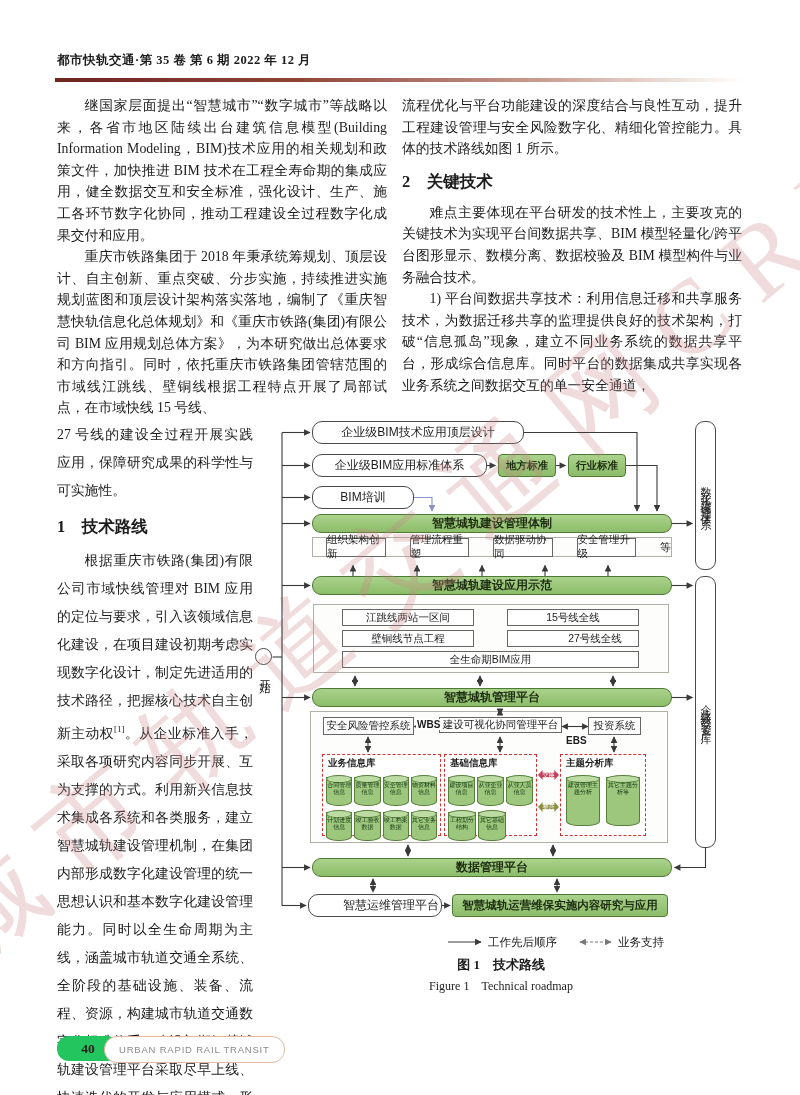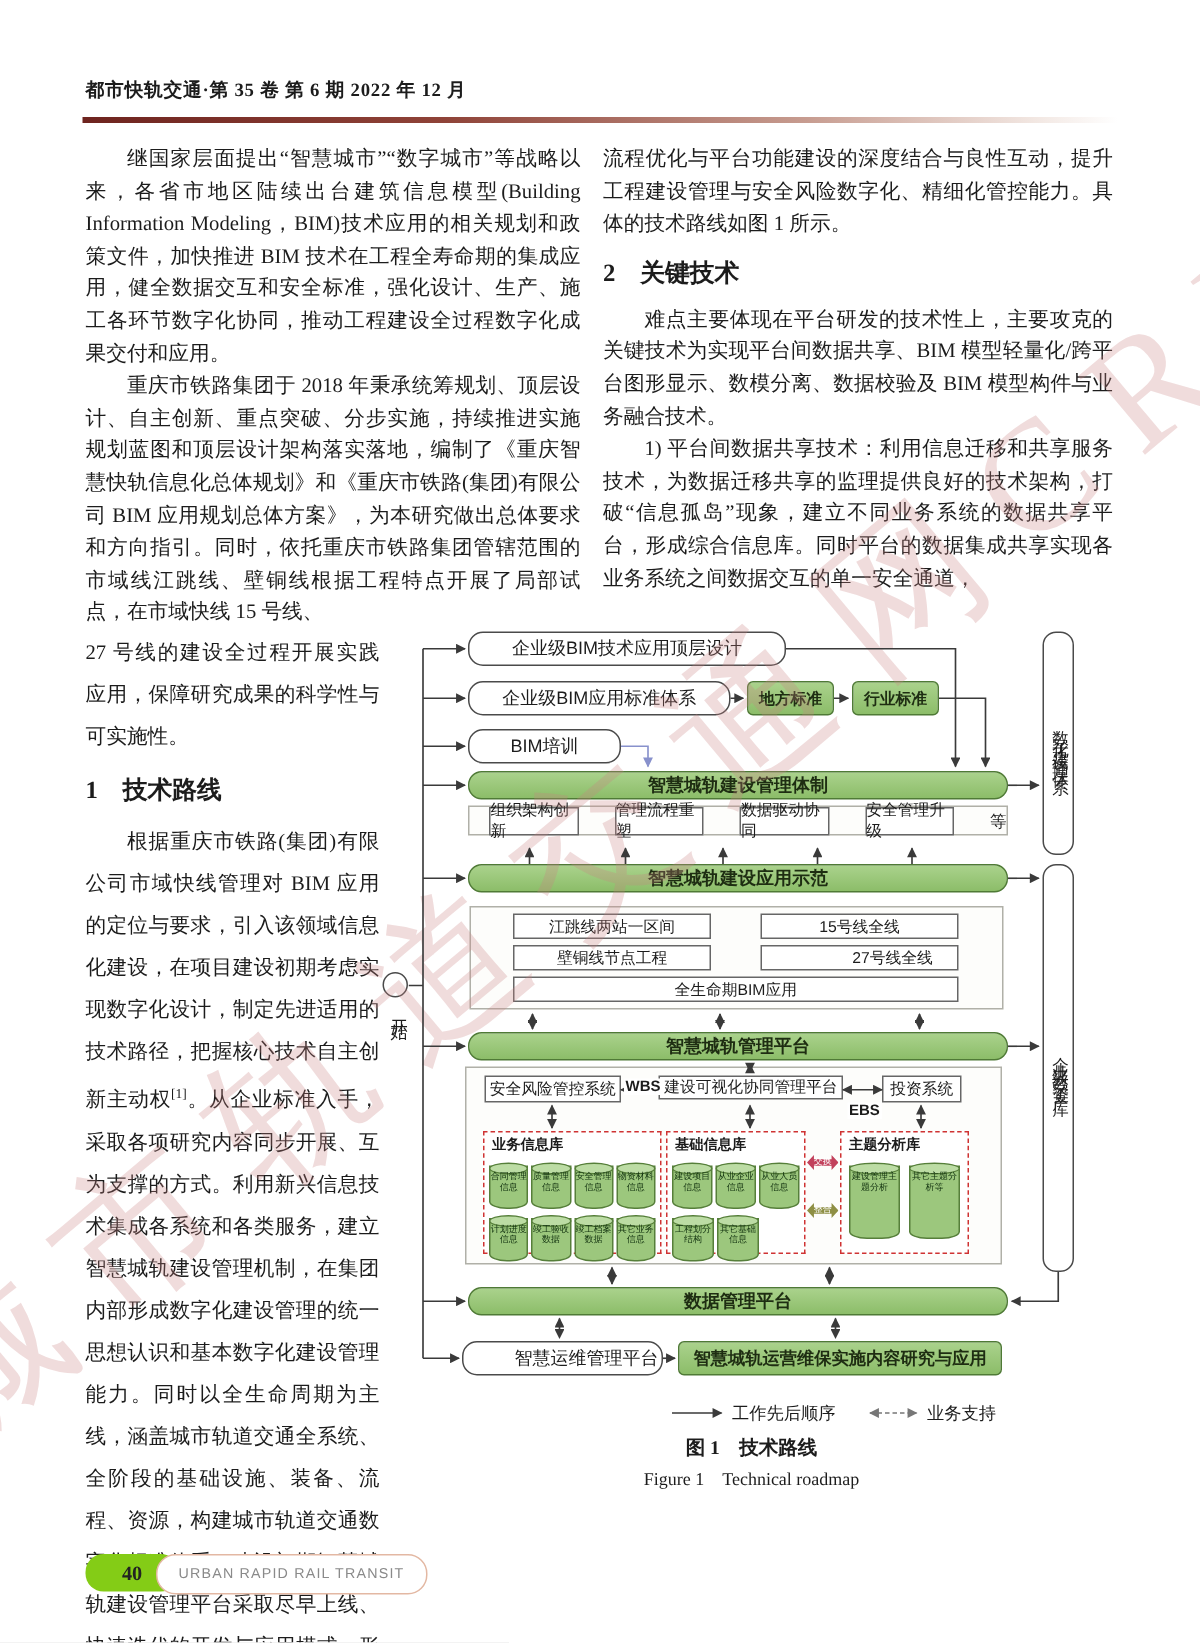--- a/index.html
+++ b/index.html
@@ -45,21 +45,21 @@
   .cyl::before{content:"";position:absolute;left:-1px;right:-1px;top:-3px;height:6px;background:#bcdca4;
                border:1px solid #567f3a;border-radius:50%;}
   .cyl span{position:relative;display:block;padding-top:4px;font-size:6px;line-height:7px;text-align:center;color:#10300e;}
   .conn-label{position:absolute;z-index:7;background:#fff;font-size:10px;font-weight:bold;padding:0 1px;}
   .x-arrow{position:absolute;z-index:6;}
   .x-arrow .shape{position:absolute;inset:0;clip-path:polygon(0 50%,22% 0,22% 28%,78% 28%,78% 0,100% 50%,78% 100%,78% 72%,22% 72%,22% 100%);}
   .x-arrow .lab{position:absolute;inset:0;color:#fff;font-size:6px;line-height:10px;text-align:center;z-index:1;}
   .figcap{position:absolute;left:0;width:100%;text-align:center;z-index:2;font-family:"Liberation Serif","DejaVu Serif",serif;}
   .legend-lab{position:absolute;font-size:11.5px;z-index:2;font-family:"Liberation Serif","DejaVu Serif",serif;}
   
-  .pagenum{position:absolute;left:57px;top:1036px;width:62px;height:25px;background:#84cc16;border-radius:12px;
+  .pagenum{position:absolute;left:57px;top:1036px;width:62px;height:25px;background:#22c55e;border-radius:12px;
            display:flex;align-items:center;justify-content:center;font-size:13.5px;font-weight:bold;color:#222;z-index:1;}
   .jcapsule{position:absolute;left:104px;top:1036px;height:25px;padding:0 14px;background:#fff;border:1.5px solid #e3b8a3;
             border-radius:13px;display:flex;align-items:center;font-size:9.5px;letter-spacing:.8px;color:#8a8a8a;z-index:2;
             font-family:"Liberation Sans","DejaVu Sans",sans-serif;}
 </style>
 </head>
 <body>
 
 <div class="page">
 

